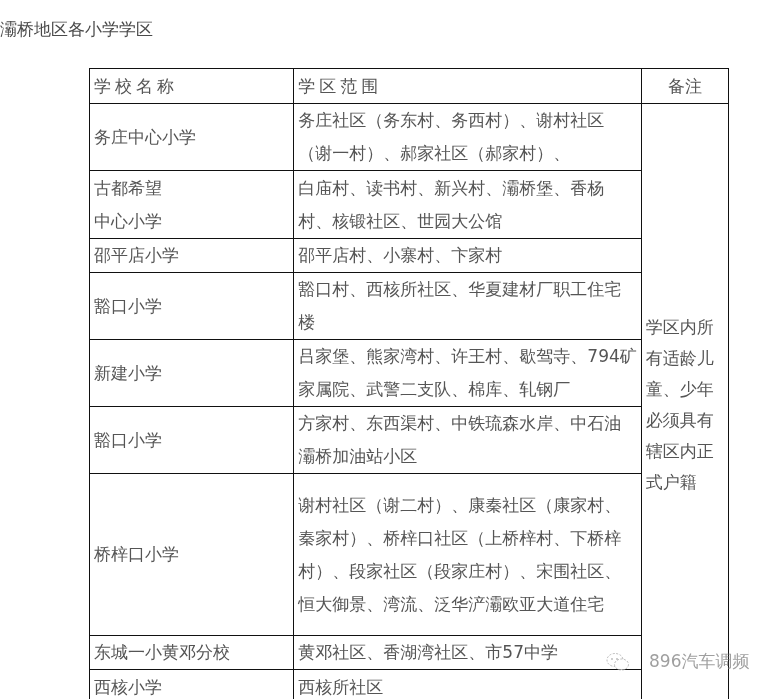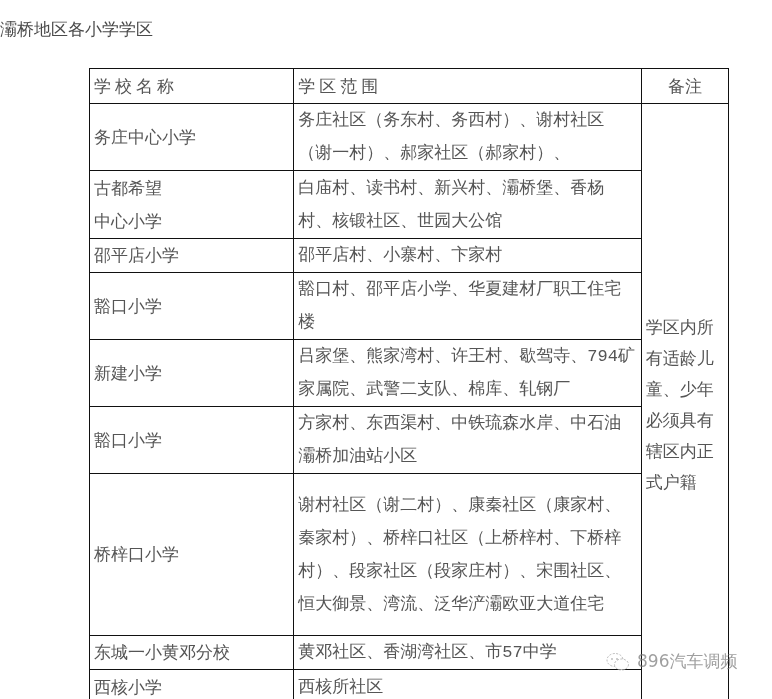--- a/index.html
+++ b/index.html
@@ -9,24 +9,24 @@
            font-size:17px; color:#4a4a4a; }
   table { position:absolute; left:89px; top:68px; border-collapse:collapse;
           table-layout:fixed; width:640px; }
   td { border:1.5px solid #111; vertical-align:middle; padding:0 4px;
        font-size:17px; color:#555; line-height:33px; }
   td.c1 { width:195px; }
   td.c2 { width:338px; }
   td.c3 { width:78px; }
   .hdr td { letter-spacing:4px; height:34px; }
   .hdr td.c3 { letter-spacing:0;text-align:center; }
-  .range { line-height:33px; padding-top:0;font-family:Liberation Mono, monospace; }
+  .range { line-height:33px; padding-top:0; }
   .note { line-height:31px; font-size:17px; padding:0 4px; }
   .watermark { position:absolute; left:605px; top:650px; font-size:17px;
-               color:#777; opacity:0.7; display:flex; align-items:center; gap:6px; }
+               color:#777; opacity:0.7; display:flex; align-items:center; gap:18px; }
   .wm-icon { width:26px; height:22px; }
 </style>
 </head>
 <body>
 
 <div class="title">灞桥地区各小学学区</div>
 
 <table>
   <tbody>
       <tr class="hdr">
@@ -42,21 +42,21 @@
   <tr style="height:68px">
     <td class="c1"><span>古都希望</span><br><span>中心小学</span></td>
     <td class="c2 range">白庙村、读书村、新兴村、灞桥堡、香杨村、核锻社区、世园大公馆</td>
   </tr>
   <tr style="height:34px">
     <td class="c1">邵平店小学</td>
     <td class="c2 range">邵平店村、小寨村、卞家村</td>
   </tr>
   <tr style="height:57px">
     <td class="c1">豁口小学</td>
-    <td class="c2 range">豁口村、邵平店小学、华夏建材厂职工住宅楼</td>
+    <td class="c2 range">豁口村、西核所社区、华夏建材厂职工住宅楼</td>
   </tr>
   <tr style="height:67px">
     <td class="c1">新建小学</td>
     <td class="c2 range">吕家堡、熊家湾村、许王村、歇驾寺、794矿家属院、武警二支队、棉库、轧钢厂</td>
   </tr>
   <tr style="height:67px">
     <td class="c1">豁口小学</td>
     <td class="c2 range">方家村、东西渠村、中铁琉森水岸、中石油灞桥加油站小区</td>
   </tr>
   <tr style="height:162px">

